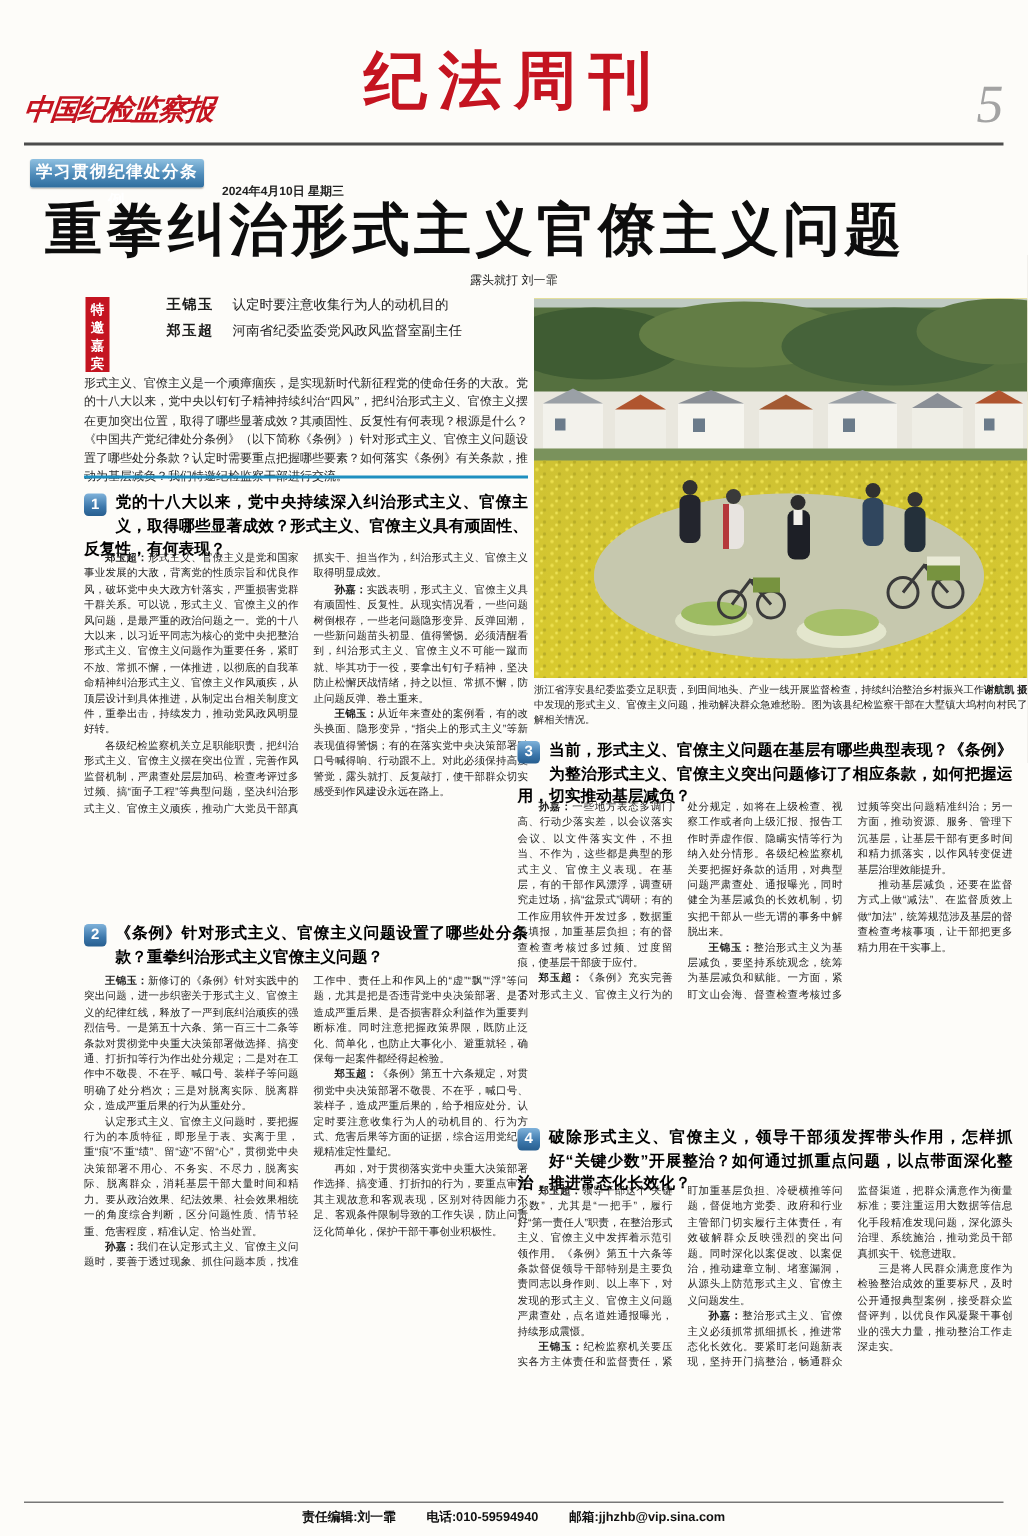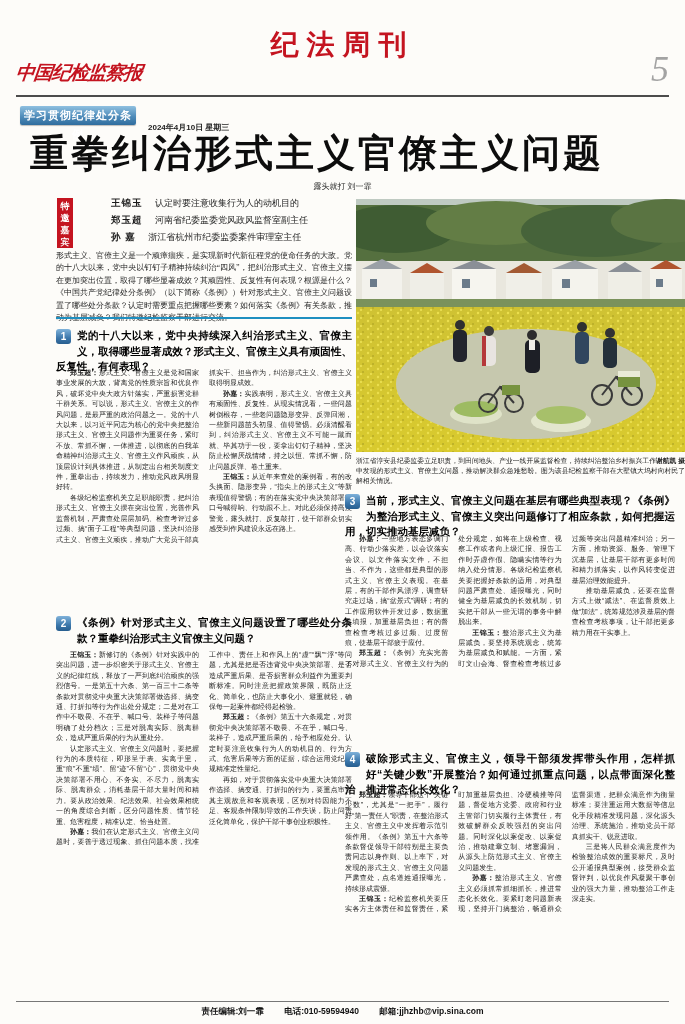--- a/index.html
+++ b/index.html
@@ -1,20 +1,20 @@
 <!DOCTYPE html>
 <html><head>
 <meta charset="utf-8">
 <style>
   html,body{margin:0;padding:0;background:#e9e7e2;}
   .page{position:relative;width:685px;height:1024px;background:#fdfcf9;overflow:hidden;
         font-family:"Liberation Sans",sans-serif;color:#1c1c1c;}
   
   .edition-title{position:absolute;top:26px;left:0;right:0;text-align:center;
-        font-family:"Liberation Serif",serif;font-weight:bold;font-size:28px;
+        font-family:"Liberation Serif",serif;font-weight:bold;font-size:42px;
         color:#c41420;letter-spacing:8px;}
   .paper-logo{position:absolute;left:16px;top:60px;font-family:"Liberation Serif",serif;
         font-weight:bold;font-style:italic;font-size:19px;color:#c41420;letter-spacing:-1px;
         transform:skewX(-6deg);}
   .date-line{position:absolute;left:148px;top:82px;font-size:8px;font-weight:bold;color:#222;margin-top:40px;}
   .page-num{position:absolute;right:16px;top:48px;font-family:"Liberation Serif",serif;
         font-size:36px;font-style:italic;color:#a3a3a3;font-weight:normal;}
   .header-rule{position:absolute;left:16px;right:16px;top:95px;border-top:2px solid #4c4c4c;}
   
   .kicker{position:absolute;left:20px;top:106px;width:116px;height:19px;border-radius:2px;
@@ -83,24 +83,20 @@
     <span>宾</span>
   </div>
   <div class="guests">
     <div class="guest-row">
       <span class="guest-name">王锦玉</span>
       <span>认定时要注意收集行为人的动机目的</span>
     </div>
     <div class="guest-row">
       <span class="guest-name">郑玉超</span>
       <span>河南省纪委监委党风政风监督室副主任</span>
-    </div>
-    <div class="guest-row">
-      <span class="guest-name">孙  嘉</span>
-      <span>浙江省杭州市纪委监委案件审理室主任</span>
     </div>
   </div>
 
   <div class="intro">形式主义、官僚主义是一个顽瘴痼疾，是实现新时代新征程党的使命任务的大敌。党的十八大以来，党中央以钉钉子精神持续纠治“四风”，把纠治形式主义、官僚主义摆在更加突出位置，取得了哪些显著成效？其顽固性、反复性有何表现？根源是什么？《中国共产党纪律处分条例》（以下简称《条例》）针对形式主义、官僚主义问题设置了哪些处分条款？认定时需要重点把握哪些要素？如何落实《条例》有关条款，推动为基层减负？我们特邀纪检监察干部进行交流。</div>
   <div class="intro-rule"></div>
 
   <div class="photo">
     <svg width="329" height="253" viewBox="0 0 329 253" xmlns="http://www.w3.org/2000/svg">
       <defs>
         <linearGradient id="field" x1="0" y1="0" x2="0" y2="1">

